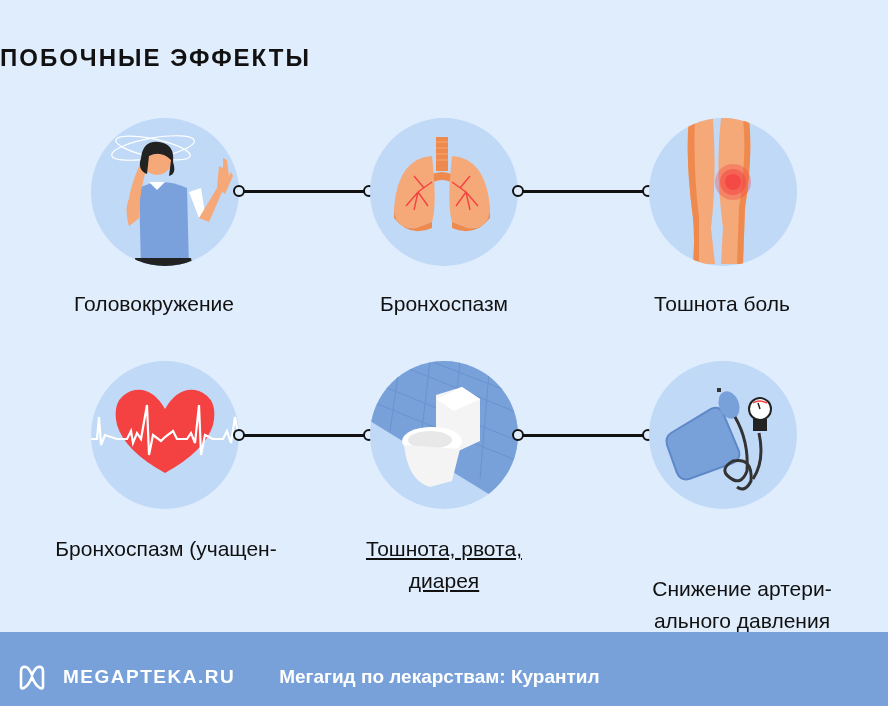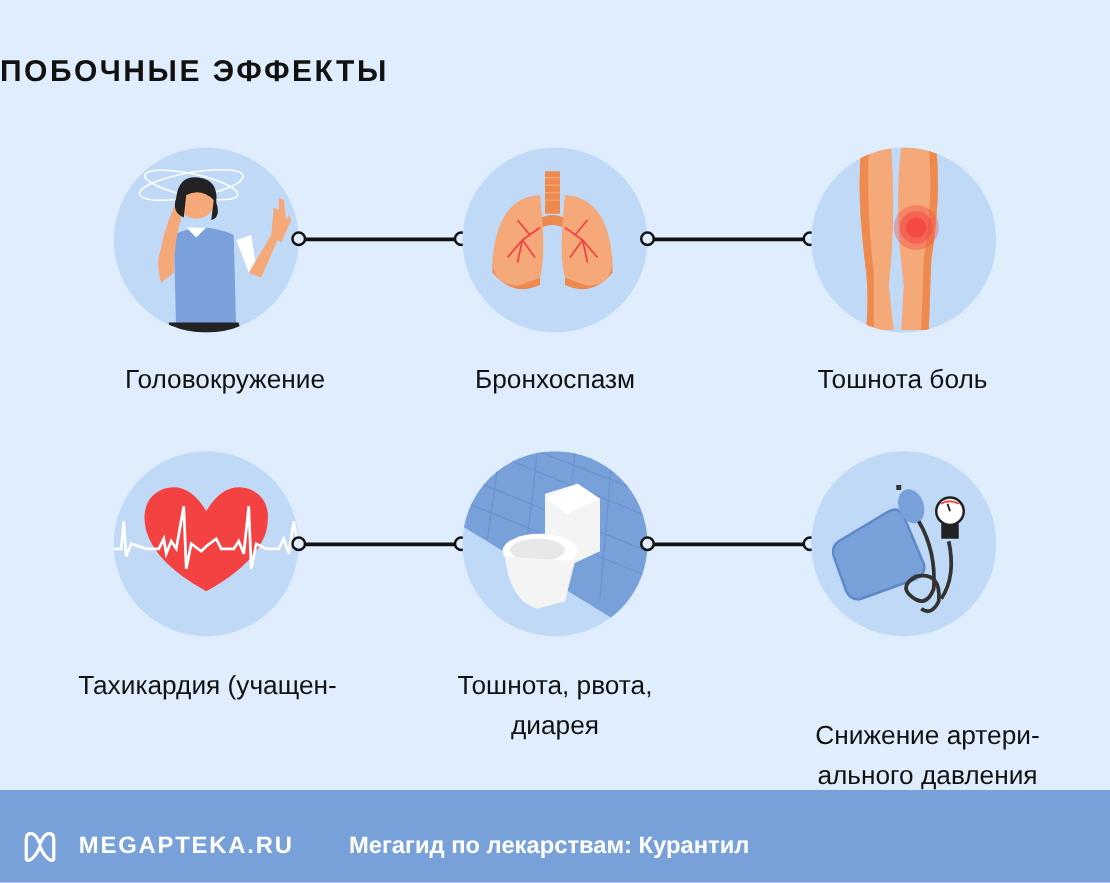--- a/index.html
+++ b/index.html
@@ -91,21 +91,21 @@
     <path d="M40 0 L64 0 Q68 60 62 110 L66 146 L44 146 Q46 120 44 100 Q36 40 40 0Z" fill="#f5a878"></path>
     <path d="M40 0 L46 0 Q44 50 50 100 L50 146 L44 146 Q46 120 44 100 Q36 40 40 0Z" fill="#ef8a4f"></path>
     <path d="M72 0 L100 0 Q104 40 96 90 L94 146 L72 146 L74 110 Q66 50 72 0Z" fill="#f5a878"></path>
     <path d="M94 0 L100 0 Q104 40 96 90 L94 146 L88 146 L90 90 Q98 40 94 0Z" fill="#ef8a4f"></path>
     <circle cx="84" cy="64" r="18" fill="#f44242" opacity="0.35"></circle>
     <circle cx="84" cy="64" r="13" fill="#f44242" opacity="0.5"></circle>
     <circle cx="84" cy="64" r="8" fill="#f44242" opacity="0.8"></circle>
   </svg>
 </div>
 
-<div class="label" style="left:50px; top:288px;">Головокружение</div>
+<div class="label" style="left:24px; top:288px;">Головокружение</div>
 <div class="label" style="left:314px; top:288px;">Бронхоспазм</div>
 <div class="label" style="left:592px; top:288px;">Тошнота боль</div>
 
 <div class="circle" style="left:91px; top:361px;">
   <svg viewBox="0 0 148 148">
     <path d="M74 48 Q60 24 40 30 Q20 38 26 64 Q34 90 74 112 Q114 90 122 64 Q128 38 108 30 Q88 24 74 48Z" fill="#f44242"></path>
     <polyline points="0,78 6,78 8,56 10,84 14,74 26,78 36,78 40,70 42,82 46,72 50,78 56,44 58,94 62,74 70,80 74,76 82,70 86,78 96,78 100,72 104,82 108,44 110,94 114,74 122,78 132,78 136,70 140,82 144,56 148,78" fill="none" stroke="#fff" stroke-width="2.2"></polyline>
   </svg>
 </div>
 <div class="connector" style="left:233px; top:428px; width:142px;">
@@ -146,23 +146,23 @@
     <path d="M86 56 Q100 80 98 110 Q92 126 80 116 Q70 108 84 100 Q104 96 102 120 Q96 132 88 126" fill="none" stroke="#333" stroke-width="3"></path>
     <path d="M110 72 Q116 100 104 118" fill="none" stroke="#333" stroke-width="3"></path>
     <rect x="104" y="58" width="14" height="12" fill="#222"></rect>
     <circle cx="111" cy="48" r="11" fill="#fff" stroke="#222" stroke-width="2"></circle>
     <line x1="111" y1="48" x2="109" y2="42" stroke="#222" stroke-width="1.5"></line>
     <path d="M104 42 Q110 38 118 42" fill="none" stroke="#f44242" stroke-width="1.5"></path>
   </svg>
 </div>
 
 <div class="label" style="left:36px; top:533px;">
-  <div>Тахикардия (учащен-</div>
+  <div>Бронхоспазм (учащен-</div>
 </div>
-<div class="label" style="left:314px; top:533px;">
+<div class="label" style="left:314px; top:533px;text-decoration:underline;">
   <div>Тошнота, рвота,</div>
   <div>диарея</div>
 </div>
 <div class="label" style="left:612px; top:533px;margin-top:40px;">
   <div>Снижение артери-</div>
   <div>ального давления</div>
 </div>
 
 <div class="footer">
   <svg class="logo-icon" viewBox="0 0 30 28">

